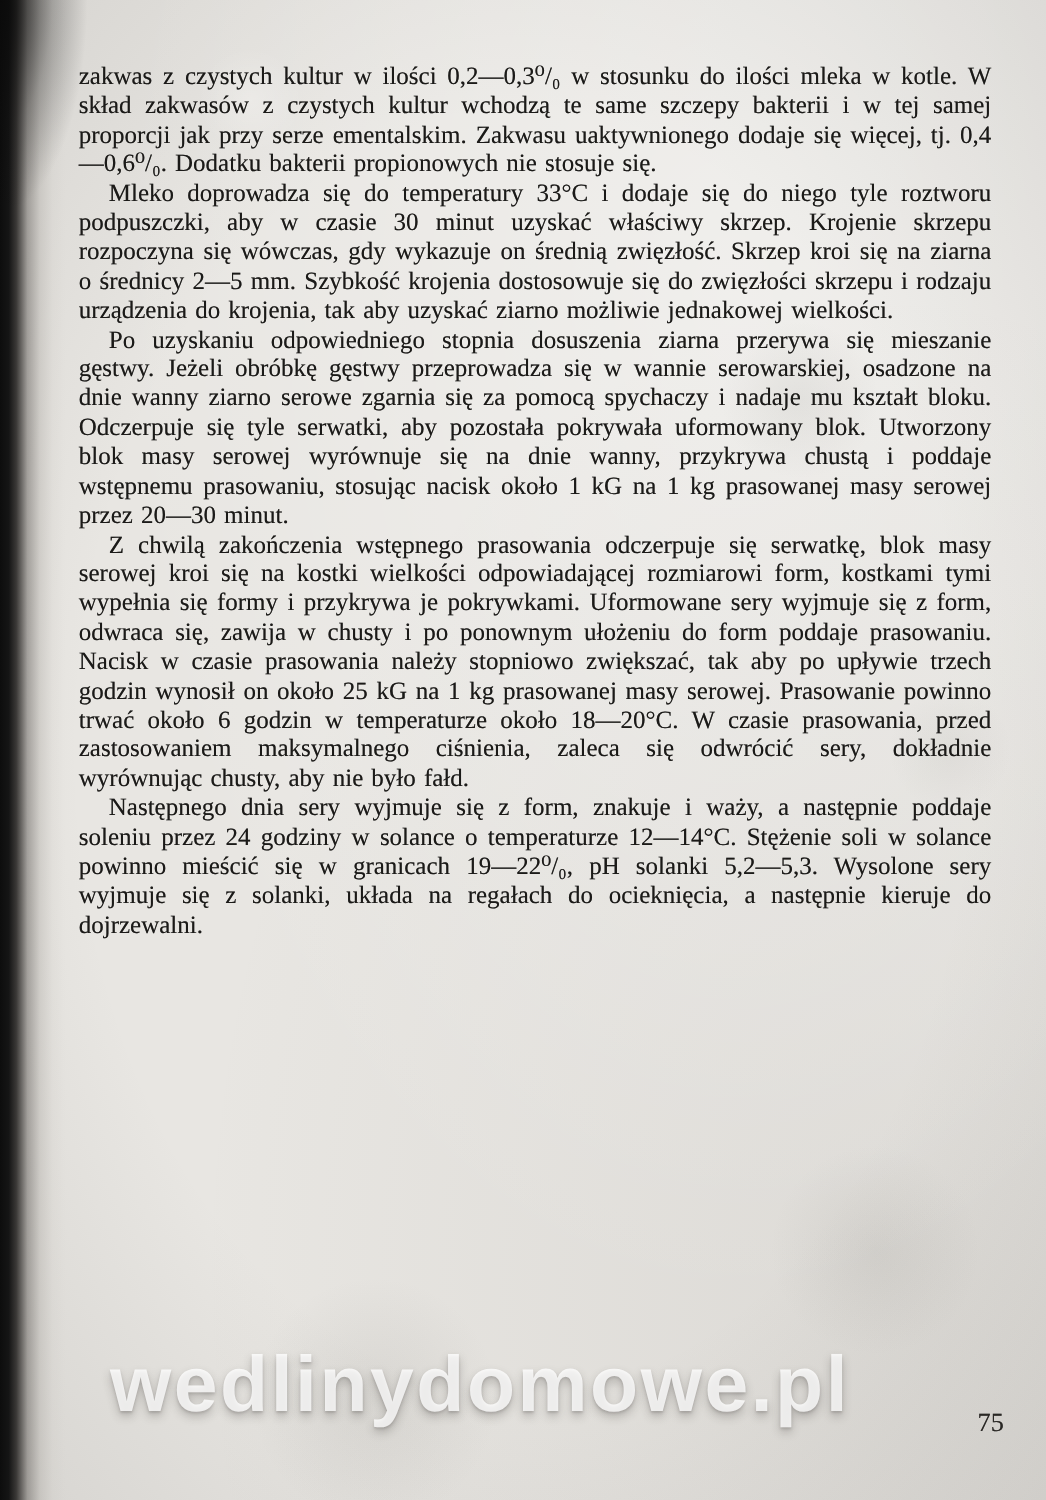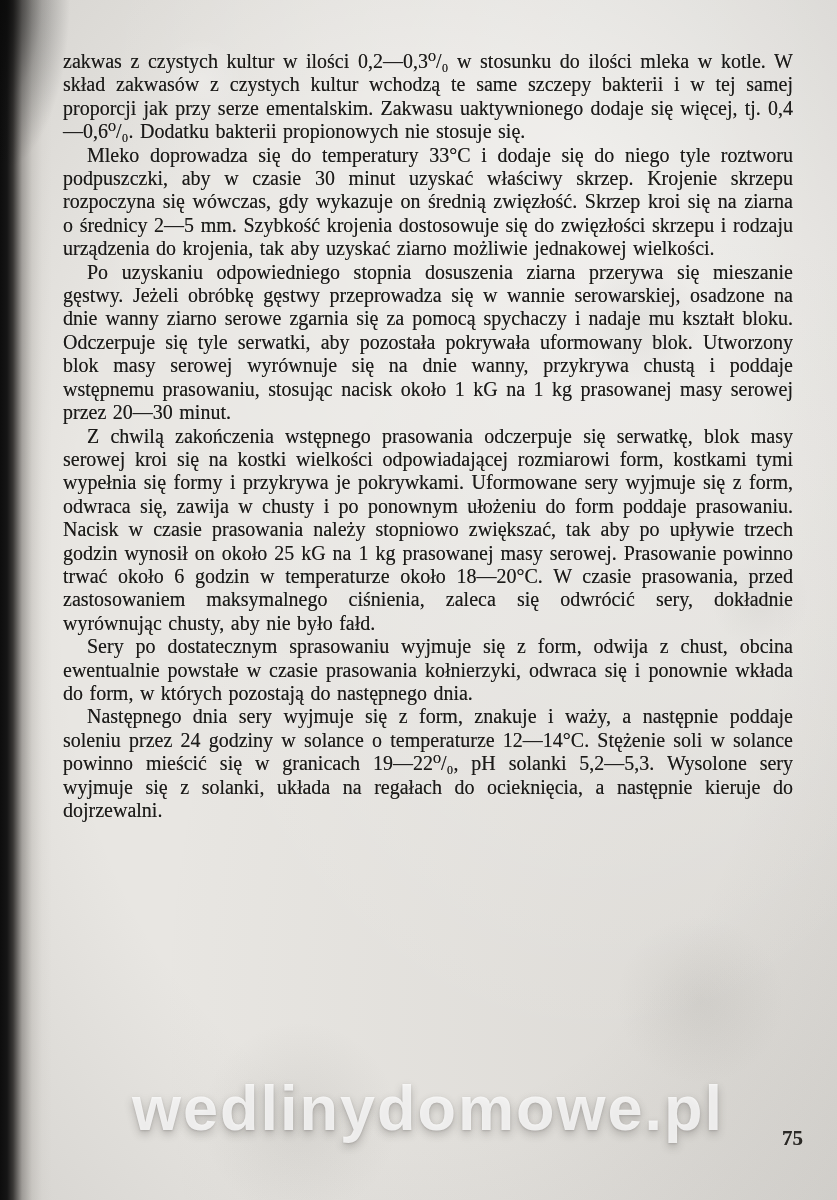--- a/index.html
+++ b/index.html
@@ -50,40 +50,39 @@
     word-spacing:1.5px;
   }
   .text-block p{margin:0;}
   .text-block p.indent{text-indent:24px;}
   .watermark{
     position:absolute;left:88px;top:1072px;width:680px;
     font-family:"Liberation Sans","DejaVu Sans",sans-serif;
     font-weight:bold;font-size:63px;letter-spacing:2px;
     color:rgba(255,255,255,0.80);
     text-shadow:0 4px 8px rgba(60,58,54,0.28), 0 1px 2px rgba(60,58,54,0.18);
-    white-space:nowrap;pointer-events:none;margin-left:44px;
+    white-space:nowrap;pointer-events:none;
   }
   .page-number{
     position:absolute;right:34px;top:1126px;
-    font-size:21px;font-weight:bold;color:#2a2825;
+    font-size:21px;font-weight:normal;color:#2a2825;
     text-shadow:0 0 0.5px rgba(20,20,20,0.5);
   }
 </style>
 </head>
 <body>
 
 <div class="page">
   <div class="mottle"></div>
 
   <div class="text-block">
     <p>zakwas z czystych kultur w ilości 0,2—0,3⁰/₀ w stosunku do ilości mleka w kotle. W skład zakwasów z czystych kultur wchodzą te same szczepy bakterii i w tej samej proporcji jak przy serze ementalskim. Zakwasu uaktywnionego dodaje się więcej, tj. 0,4—0,6⁰/₀. Dodatku bakterii propionowych nie stosuje się.</p>
     <p class="indent">Mleko doprowadza się do temperatury 33°C i dodaje się do niego tyle roztworu podpuszczki, aby w czasie 30 minut uzyskać właściwy skrzep. Krojenie skrzepu rozpoczyna się wówczas, gdy wykazuje on średnią zwięzłość. Skrzep kroi się na ziarna o średnicy 2—5 mm. Szybkość krojenia dostosowuje się do zwięzłości skrzepu i rodzaju urządzenia do krojenia, tak aby uzyskać ziarno możliwie jednakowej wielkości.</p>
     <p class="indent">Po uzyskaniu odpowiedniego stopnia dosuszenia ziarna przerywa się mieszanie gęstwy. Jeżeli obróbkę gęstwy przeprowadza się w wannie serowarskiej, osadzone na dnie wanny ziarno serowe zgarnia się za pomocą spychaczy i nadaje mu kształt bloku. Odczerpuje się tyle serwatki, aby pozostała pokrywała uformowany blok. Utworzony blok masy serowej wyrównuje się na dnie wanny, przykrywa chustą i poddaje wstępnemu prasowaniu, stosując nacisk około 1 kG na 1 kg prasowanej masy serowej przez 20—30 minut.</p>
     <p class="indent">Z chwilą zakończenia wstępnego prasowania odczerpuje się serwatkę, blok masy serowej kroi się na kostki wielkości odpowiadającej rozmiarowi form, kostkami tymi wypełnia się formy i przykrywa je pokrywkami. Uformowane sery wyjmuje się z form, odwraca się, zawija w chusty i po ponownym ułożeniu do form poddaje prasowaniu. Nacisk w czasie prasowania należy stopniowo zwiększać, tak aby po upływie trzech godzin wynosił on około 25 kG na 1 kg prasowanej masy serowej. Prasowanie powinno trwać około 6 godzin w temperaturze około 18—20°C. W czasie prasowania, przed zastosowaniem maksymalnego ciśnienia, zaleca się odwrócić sery, dokładnie wyrównując chusty, aby nie było fałd.</p>
-    <p class="indent">Sery po dostatecznym sprasowaniu wyjmuje się z form, odwija z chust, obcina ewentualnie powstałe w czasie prasowania kołnierzyki, odwraca się i ponownie wkłada do form, w których pozostają do następnego dnia.</p>
     <p class="indent">Następnego dnia sery wyjmuje się z form, znakuje i waży, a następnie poddaje soleniu przez 24 godziny w solance o temperaturze 12—14°C. Stężenie soli w solance powinno mieścić się w granicach 19—22⁰/₀, pH solanki 5,2—5,3. Wysolone sery wyjmuje się z solanki, układa na regałach do ocieknięcia, a następnie kieruje do dojrzewalni.</p>
   </div>
 
   <div class="watermark">wedlinydomowe.pl</div>
   <div class="page-number">75</div>
 
   <div class="binding"></div>
   <div class="binding-top"></div>
 </div>
 

